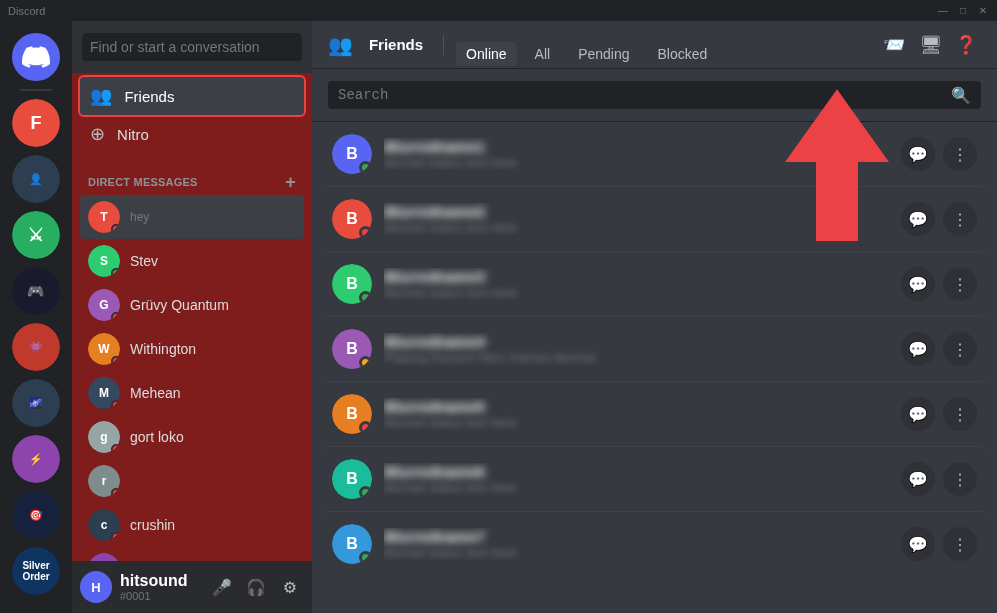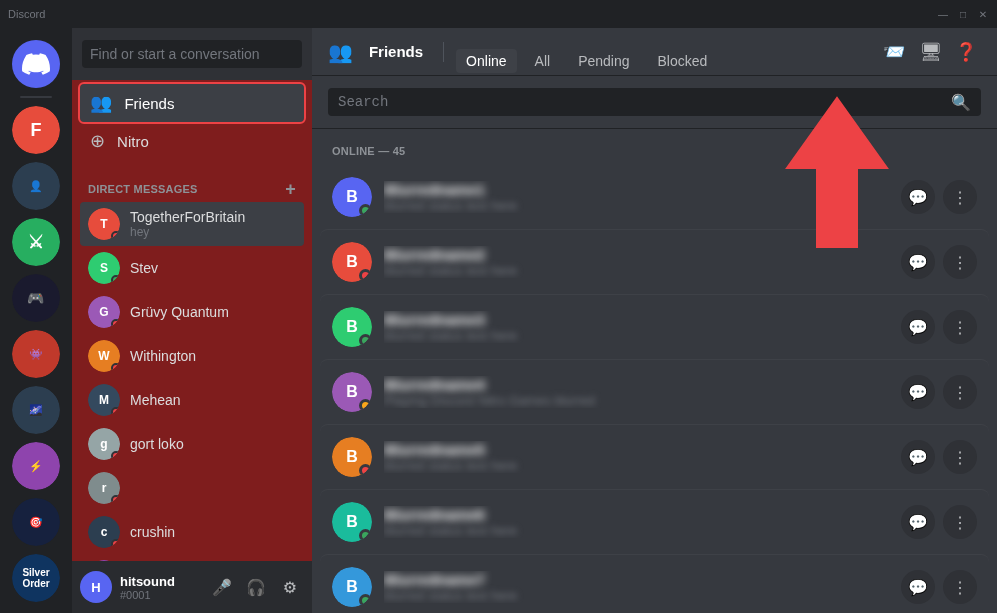--- a/index.html
+++ b/index.html
@@ -8,21 +8,21 @@
       background: #2f3136;
       color: #dcddde;
       width: 997px;
       height: 613px;
       overflow: hidden;
       display: flex;
       flex-direction: column;
     }
     
     .titlebar {
-      height: 28px;
+      height: 21px;
       background: #202225;
       display: flex;
       align-items: center;
       justify-content: space-between;
       padding: 8px 8px;
       flex-shrink: 0;
       user-select: none;
     }
     .titlebar-title {
       font-size: 11px;
@@ -244,21 +244,21 @@
       border-radius: 50%;
       background: #5865f2;
       display: flex;
       align-items: center;
       justify-content: center;
       font-size: 13px;
       color: #fff;
       font-weight: bold;
     }
     .user-panel-info { flex: 1; }
-    .user-panel-name { font-size: 13px; font-weight: 700; color: #fff; }
+    .user-panel-name { font-size: 16px; font-weight: 700; color: #fff; }
     .user-panel-tag { font-size: 11px; color: #72767d; }
     .user-panel-controls {
       display: flex;
       gap: 6px;
     }
     .user-panel-btn {
       width: 28px;
       height: 28px;
       border-radius: 4px;
       display: flex;
@@ -550,21 +550,20 @@
     </div>
 
     <div class="dm-list">
 
     <div class="dm-list-item active">
       <div class="dm-avatar">
         <div class="dm-avatar-inner" style="background:#e74c3c; color:#fff;">T</div>
         <div class="dm-status dnd"></div>
       </div>
       <div class="dm-user-info">
-        <div class="dm-username">TogetherForBritain</div>
         <div class="dm-last-msg">hey</div>
       </div>
     </div>
         <div class="dm-list-item">
       <div class="dm-avatar">
         <div class="dm-avatar-inner" style="background:#2ecc71; color:#fff;">S</div>
         <div class="dm-status online"></div>
       </div>
       <div class="dm-user-info">
         <div class="dm-username">Stev</div>
@@ -668,21 +667,20 @@
       </div>
 
       <div class="friends-area">
         <div class="friends-search-bar">
           <div class="friends-search-wrapper">
             <input class="friends-search-input" readonly="" placeholder="Search" style="">
             <span class="friends-search-icon">🔍</span>
           </div>
         </div>
 
-        <div class="friends-section-title">ONLINE — 45</div>
 
         <div class="friends-list">
 
         <div class="friend-item">
       <div class="friend-avatar">
         <div class="friend-avatar-inner" style="background:#5865f2; color:#fff;">B</div>
         <div class="friend-status-dot online"></div>
       </div>
       <div class="friend-info">
         <div class="friend-name">Blurredname1</div>

